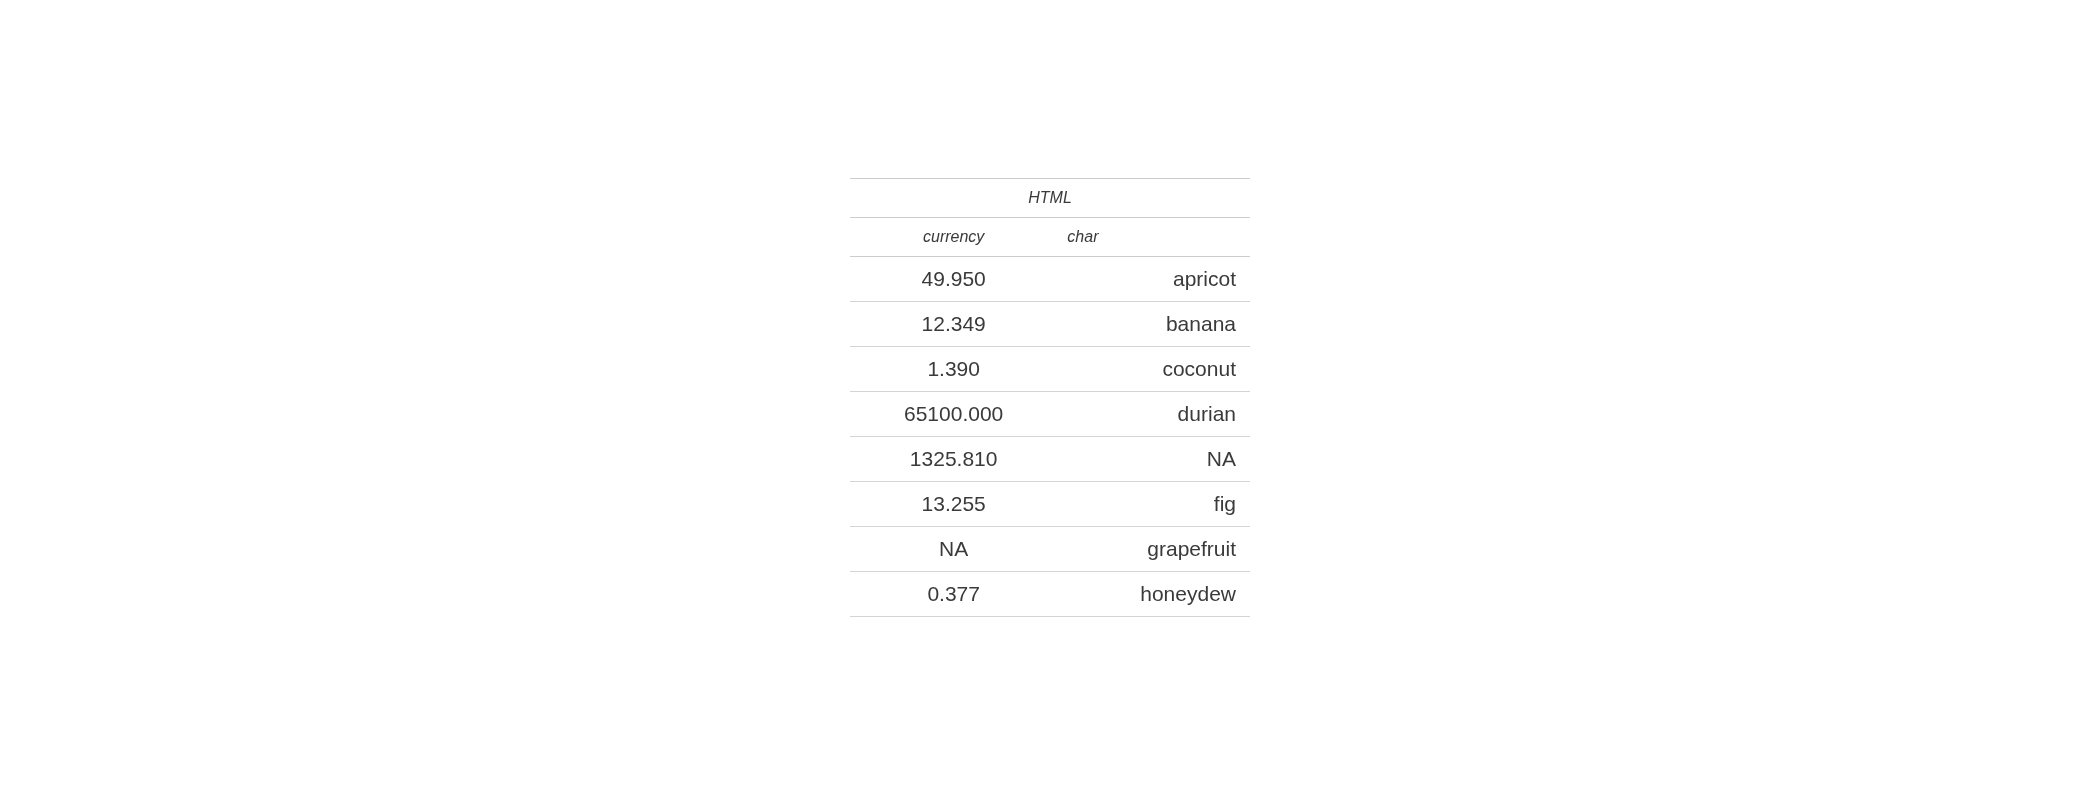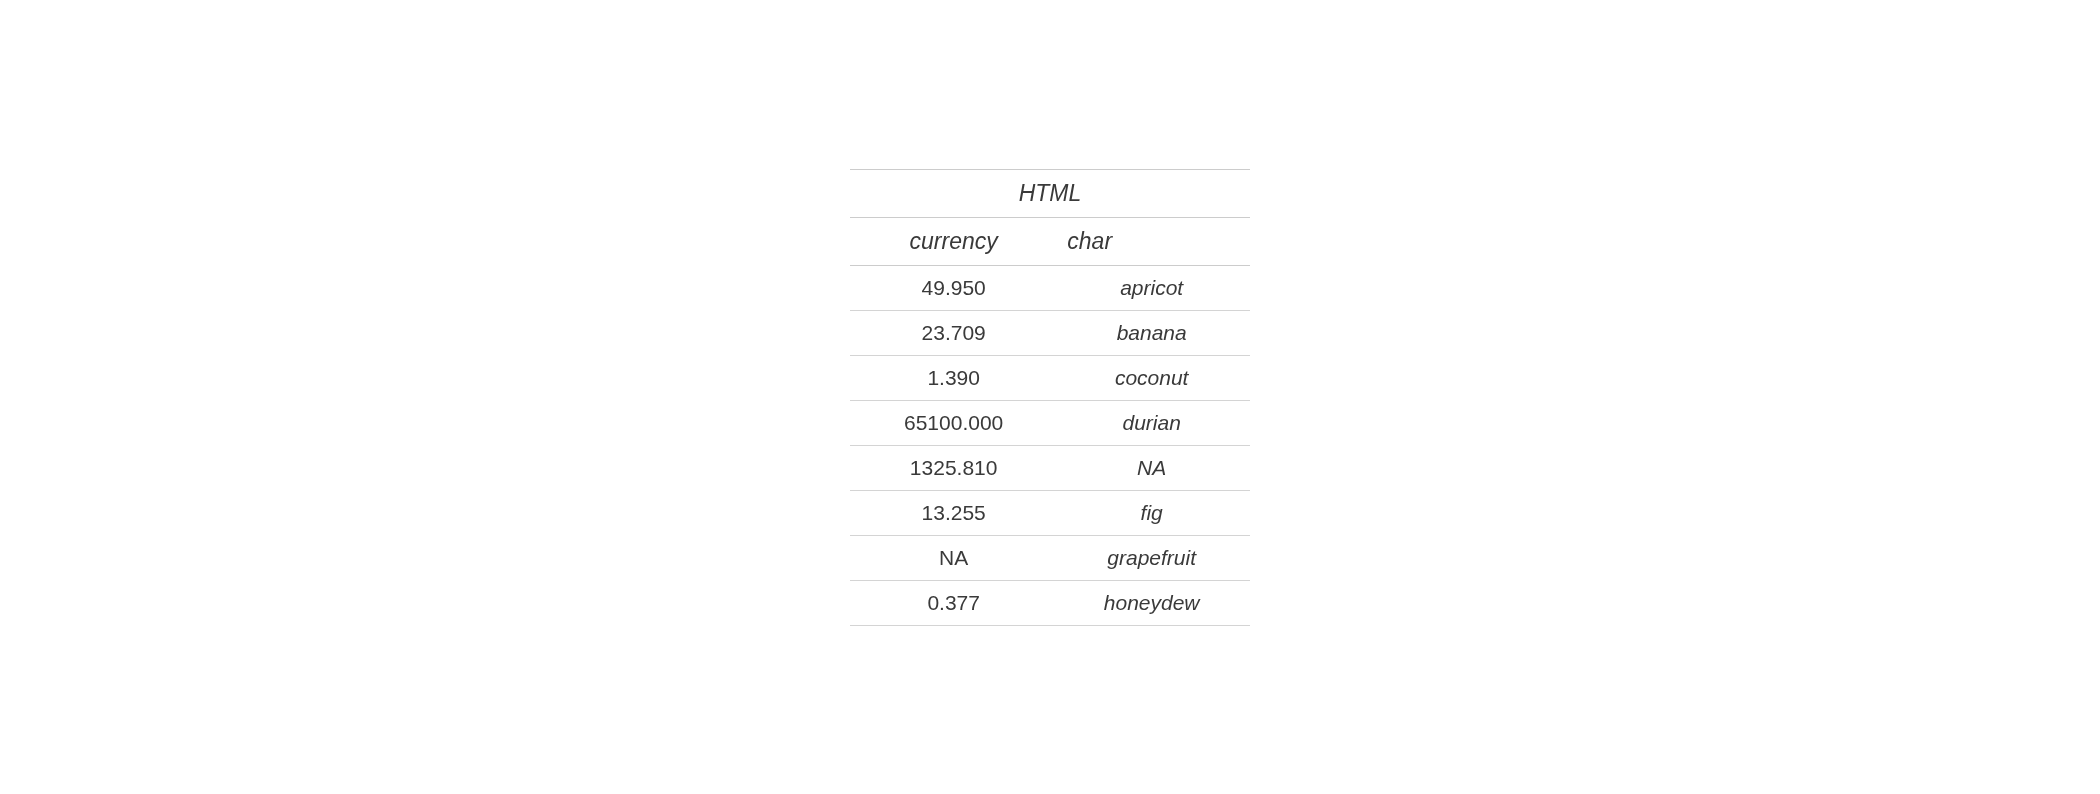--- a/index.html
+++ b/index.html
@@ -32,41 +32,40 @@
       border-bottom: 1.5px solid #cccccc;
     }
 
     tbody tr {
       border-bottom: 1px solid #d4d4d4;
     }
 
     th {
       font-style: italic;
       font-weight: normal;
-      font-size: 23px;
+      font-size: 16px;
       color: #3a3a3a;
       text-align: center;
       padding: 10px 14px;
     }
 
     td {
       font-size: 21px;
       color: #3a3a3a;
       padding: 10px 14px;
     }
 
     td.currency-col {
       text-align: center;
       padding-right: 16px;
     }
 
     td.char-col {
-      text-align: center;
+      text-align: right;
       padding-left: 8px;
-      font-style: italic;
     }
 
     th.currency-header {
       text-align: center;
       padding-right: 16px;
     }
 
     th.char-header {
       text-align: left;
       padding-left: 8px;
@@ -85,21 +84,21 @@
         <th class="currency-header">currency</th>
         <th class="char-header">char</th>
       </tr>
     </thead>
     <tbody id="table-body">
     <tr>
           <td class="currency-col">49.950</td>
           <td class="char-col">apricot</td>
         </tr>
         <tr>
-          <td class="currency-col">23.709</td>
+          <td class="currency-col">12.349</td>
           <td class="char-col">banana</td>
         </tr>
         <tr>
           <td class="currency-col">1.390</td>
           <td class="char-col">coconut</td>
         </tr>
         <tr>
           <td class="currency-col">65100.000</td>
           <td class="char-col">durian</td>
         </tr>

